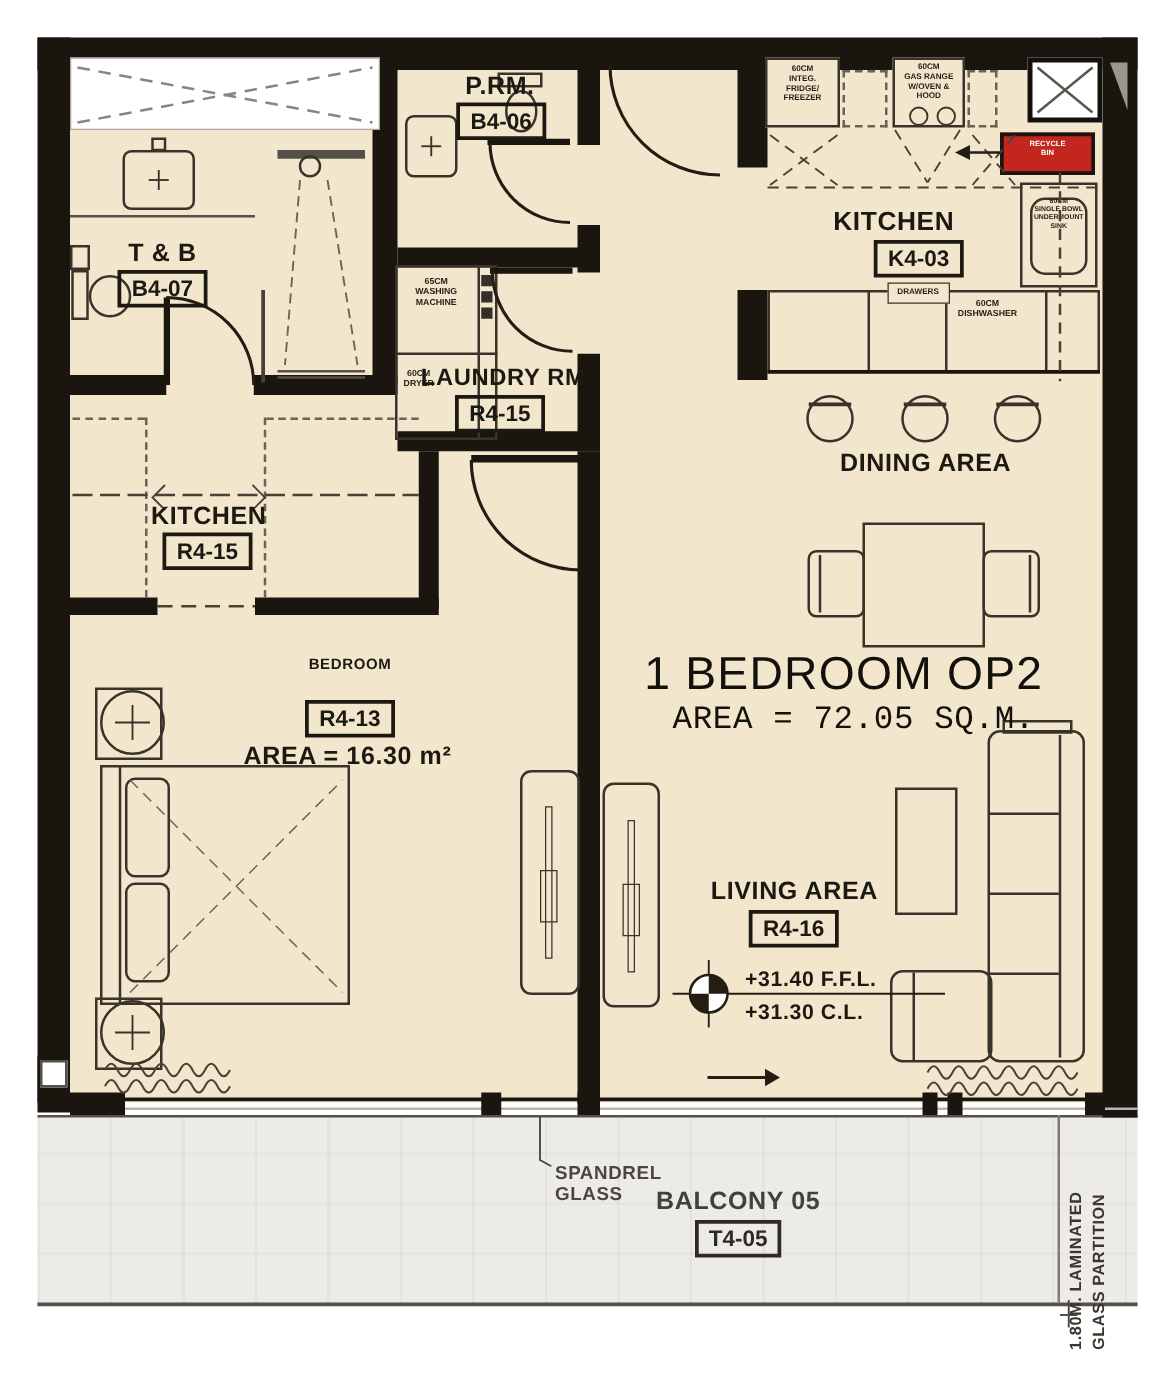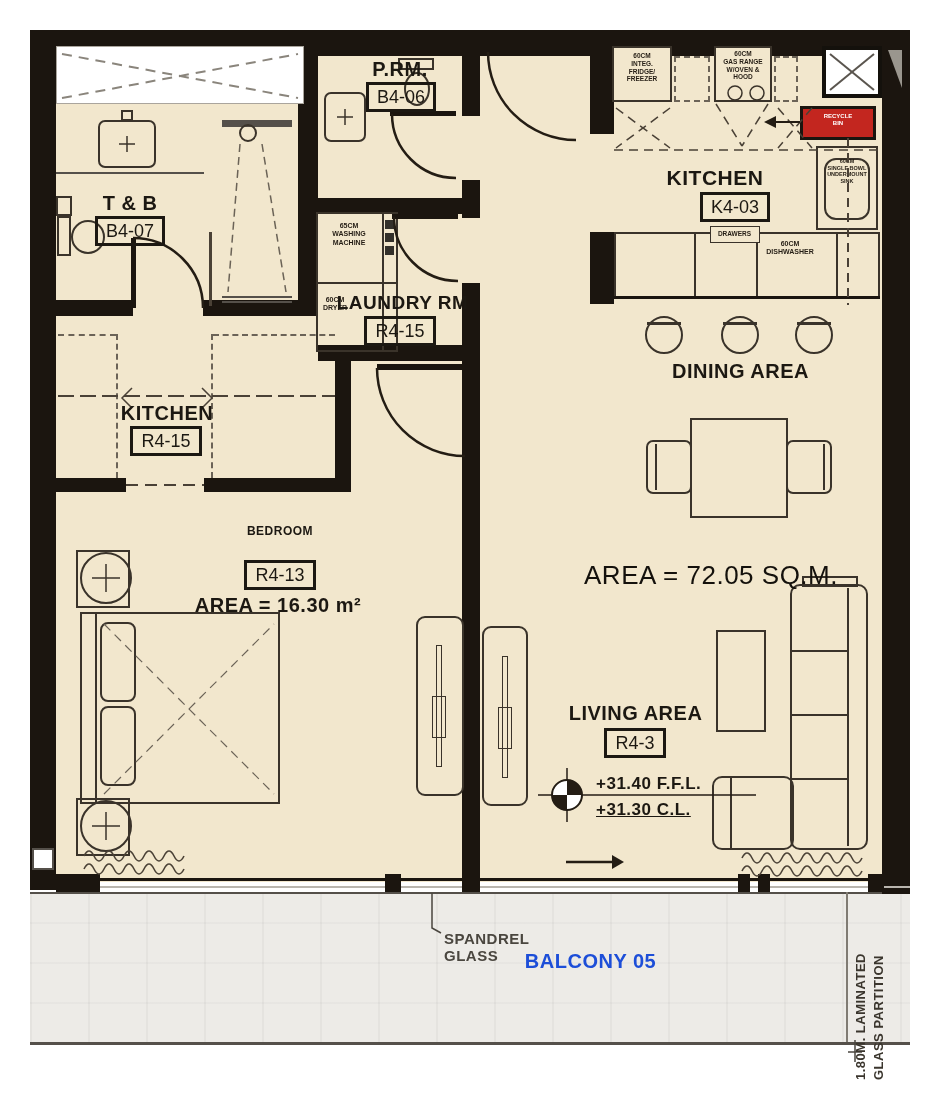--- a/index.html
+++ b/index.html
@@ -5,21 +5,21 @@
   html,body{margin:0;padding:0;background:#fff;}
   .plan{position:relative;width:932px;height:1100px;background:#ffffff;overflow:hidden;
         font-family:"Liberation Sans",sans-serif;color:#1c1812;}
   .abs{position:absolute;}
   .floor{position:absolute;background:#f2e7cd;}
   .wall{position:absolute;background:#1b150f;}
   .box{position:absolute;border:2px solid #3a332a;background:transparent;box-sizing:border-box;}
   .dashedbox{position:absolute;border:2px dashed #6b6357;background:transparent;box-sizing:border-box;}
   .lbl{position:absolute;font-weight:700;text-align:center;letter-spacing:.5px;color:#1c1812;}
   .code{position:absolute;text-align:center;}
-  .code span{display:inline-block;border:3px solid #1c1812;padding:0 8px;font-weight:400;font-size:18px;line-height:24px;background:transparent;}
+  .code span{display:inline-block;border:3px solid #1c1812;padding:0 8px;font-weight:700;font-size:18px;line-height:24px;background:transparent;}
   .tiny{position:absolute;font-size:7px;line-height:1.2;font-weight:700;text-align:center;white-space:pre-line;color:#241d14;}
   .pre{white-space:pre-line;}
   .svgov{position:absolute;left:0;top:0;pointer-events:none;}
   .vtext{position:absolute;writing-mode:vertical-rl;transform:rotate(180deg);white-space:pre-line;
          font-size:13px;font-weight:700;line-height:1.4;color:#3a352d;letter-spacing:.5px;}
   .balconyfloor{position:absolute;background:#edebe7;
      background-image:repeating-linear-gradient(90deg,rgba(0,0,0,.035) 0 2px,transparent 2px 58px),
                       repeating-linear-gradient(0deg,rgba(0,0,0,.025) 0 2px,transparent 2px 40px);}
   .title1{position:absolute;font-size:37px;letter-spacing:1px;text-align:center;color:#14110c;}
   .title2{position:absolute;font-size:26px;letter-spacing:.5px;text-align:center;color:#14110c;}
@@ -290,25 +290,27 @@
   <div class="lbl" style="left:220px;top:524px;width:120px;font-size:12px;">BEDROOM</div>
   <div class="code" style="left:222px;top:560px;width:116px;"><span>R4-13</span></div>
   <div class="lbl" style="left:190px;top:594px;width:176px;font-size:20px;">AREA = 16.30 m²</div>
 
   <div class="lbl" style="left:650px;top:166px;width:130px;font-size:21px;">KITCHEN</div>
   <div class="code" style="left:676px;top:192px;width:118px;"><span>K4-03</span></div>
 
   <div class="lbl" style="left:658px;top:360px;width:165px;font-size:20px;">DINING AREA</div>
 
   <div class="lbl" style="left:558px;top:702px;width:155px;font-size:20px;">LIVING AREA</div>
-  <div class="code" style="left:570px;top:728px;width:130px;"><span>R4-3</span></div>
+  <div class="code" style="left:570px;top:728px;width:130px;"><span>R4-16</span></div>
   <div class="lbl" style="left:596px;top:774px;width:165px;font-size:17px;text-align:left;">+31.40 F.F.L.</div>
-  <div class="lbl" style="left:596px;top:800px;width:150px;font-size:17px;text-align:left;text-decoration:underline;">+31.30 C.L.</div>
-
-  <div class="title2" style="left:506px;top:560px;width:410px;">AREA = 72.05 SQ.M.</div>
+  <div class="lbl" style="left:596px;top:800px;width:150px;font-size:17px;text-align:left;">+31.30 C.L.</div>
+
+  <div class="title1" style="left:468px;top:518px;width:414px;">1 BEDROOM OP2</div>
+  <div class="title2" style="left:478px;top:560px;width:410px;font-family:Liberation Mono, monospace;">AREA = 72.05 SQ.M.</div>
 
   <div class="lbl pre" style="left:444px;top:930px;width:120px;font-size:15px;text-align:left;color:#4a463f;">SPANDREL
 GLASS</div>
-  <div class="lbl" style="left:508px;top:950px;width:165px;font-size:20px;color:#1d4ed8;">BALCONY 05</div>
+  <div class="lbl" style="left:508px;top:950px;width:165px;font-size:20px;color:#404040;">BALCONY 05</div>
+  <div class="code" style="left:518px;top:976px;width:145px;"><span style="border-color:#2e2a24;color:#2e2a24;">T4-05</span></div>
   <div class="vtext" style="left:852px;top:862px;width:36px;height:218px;">1.80M. LAMINATED
 GLASS PARTITION</div>
 
 </div>
 
 </body></html>

